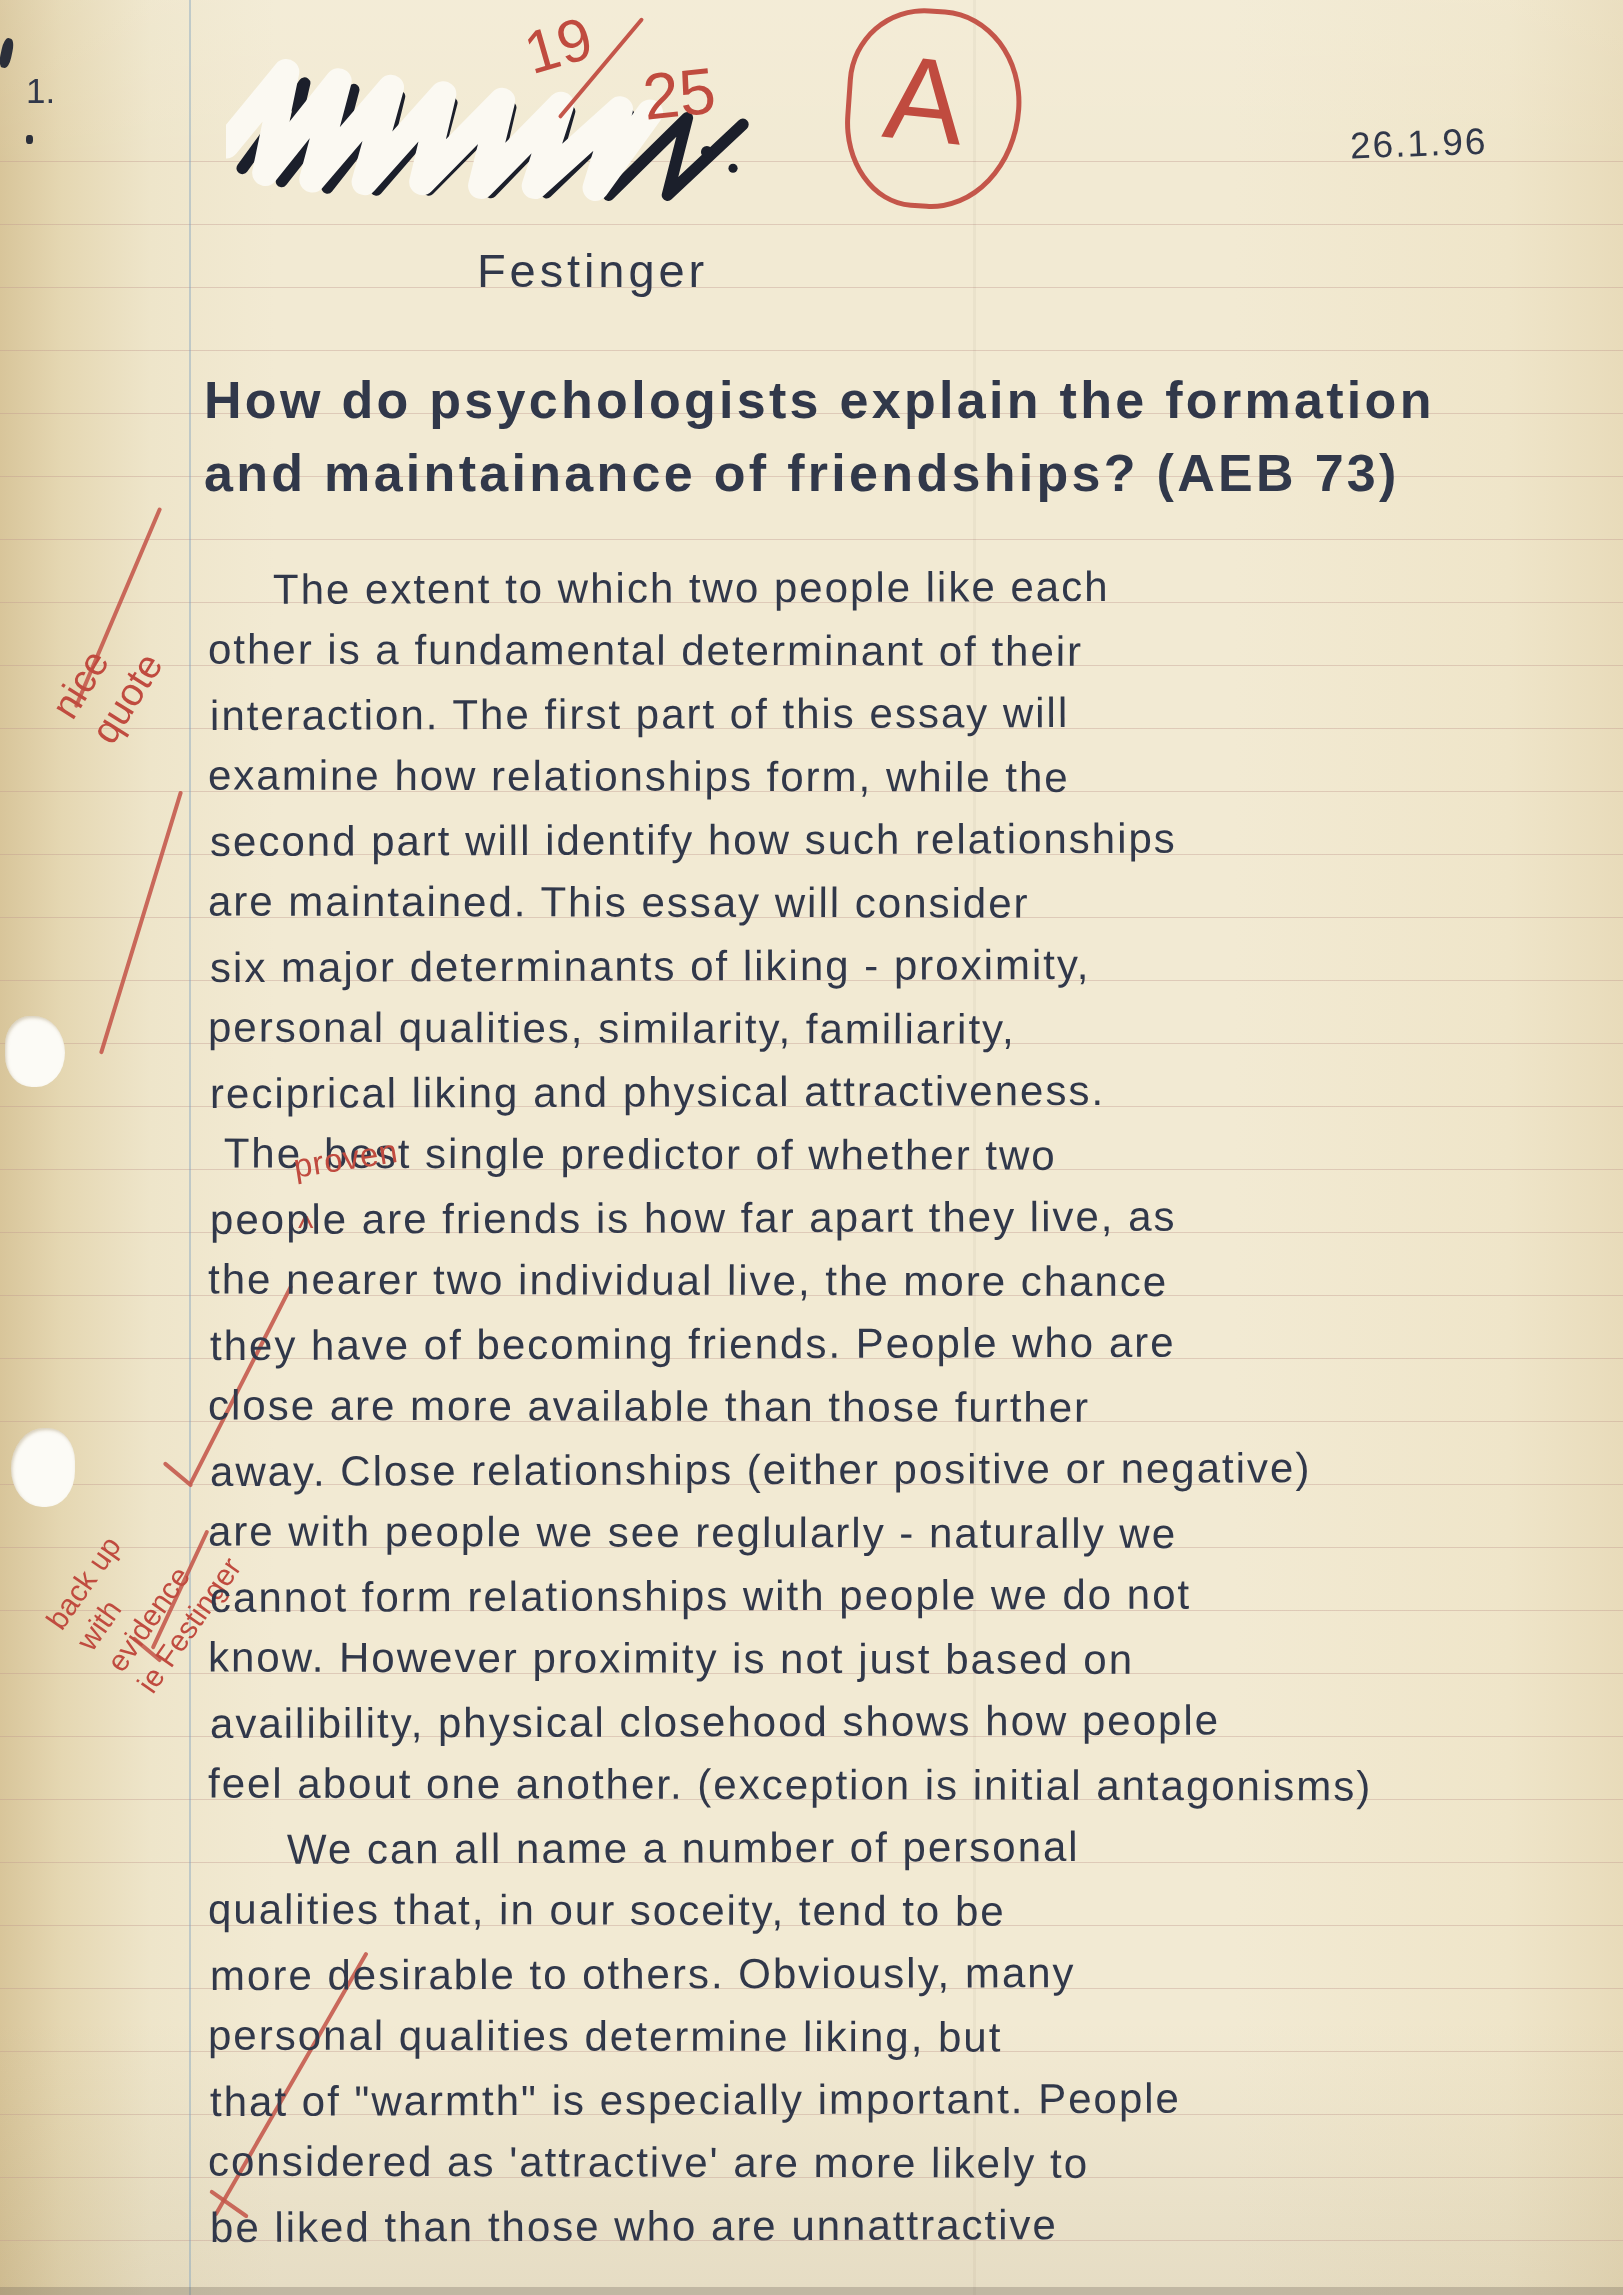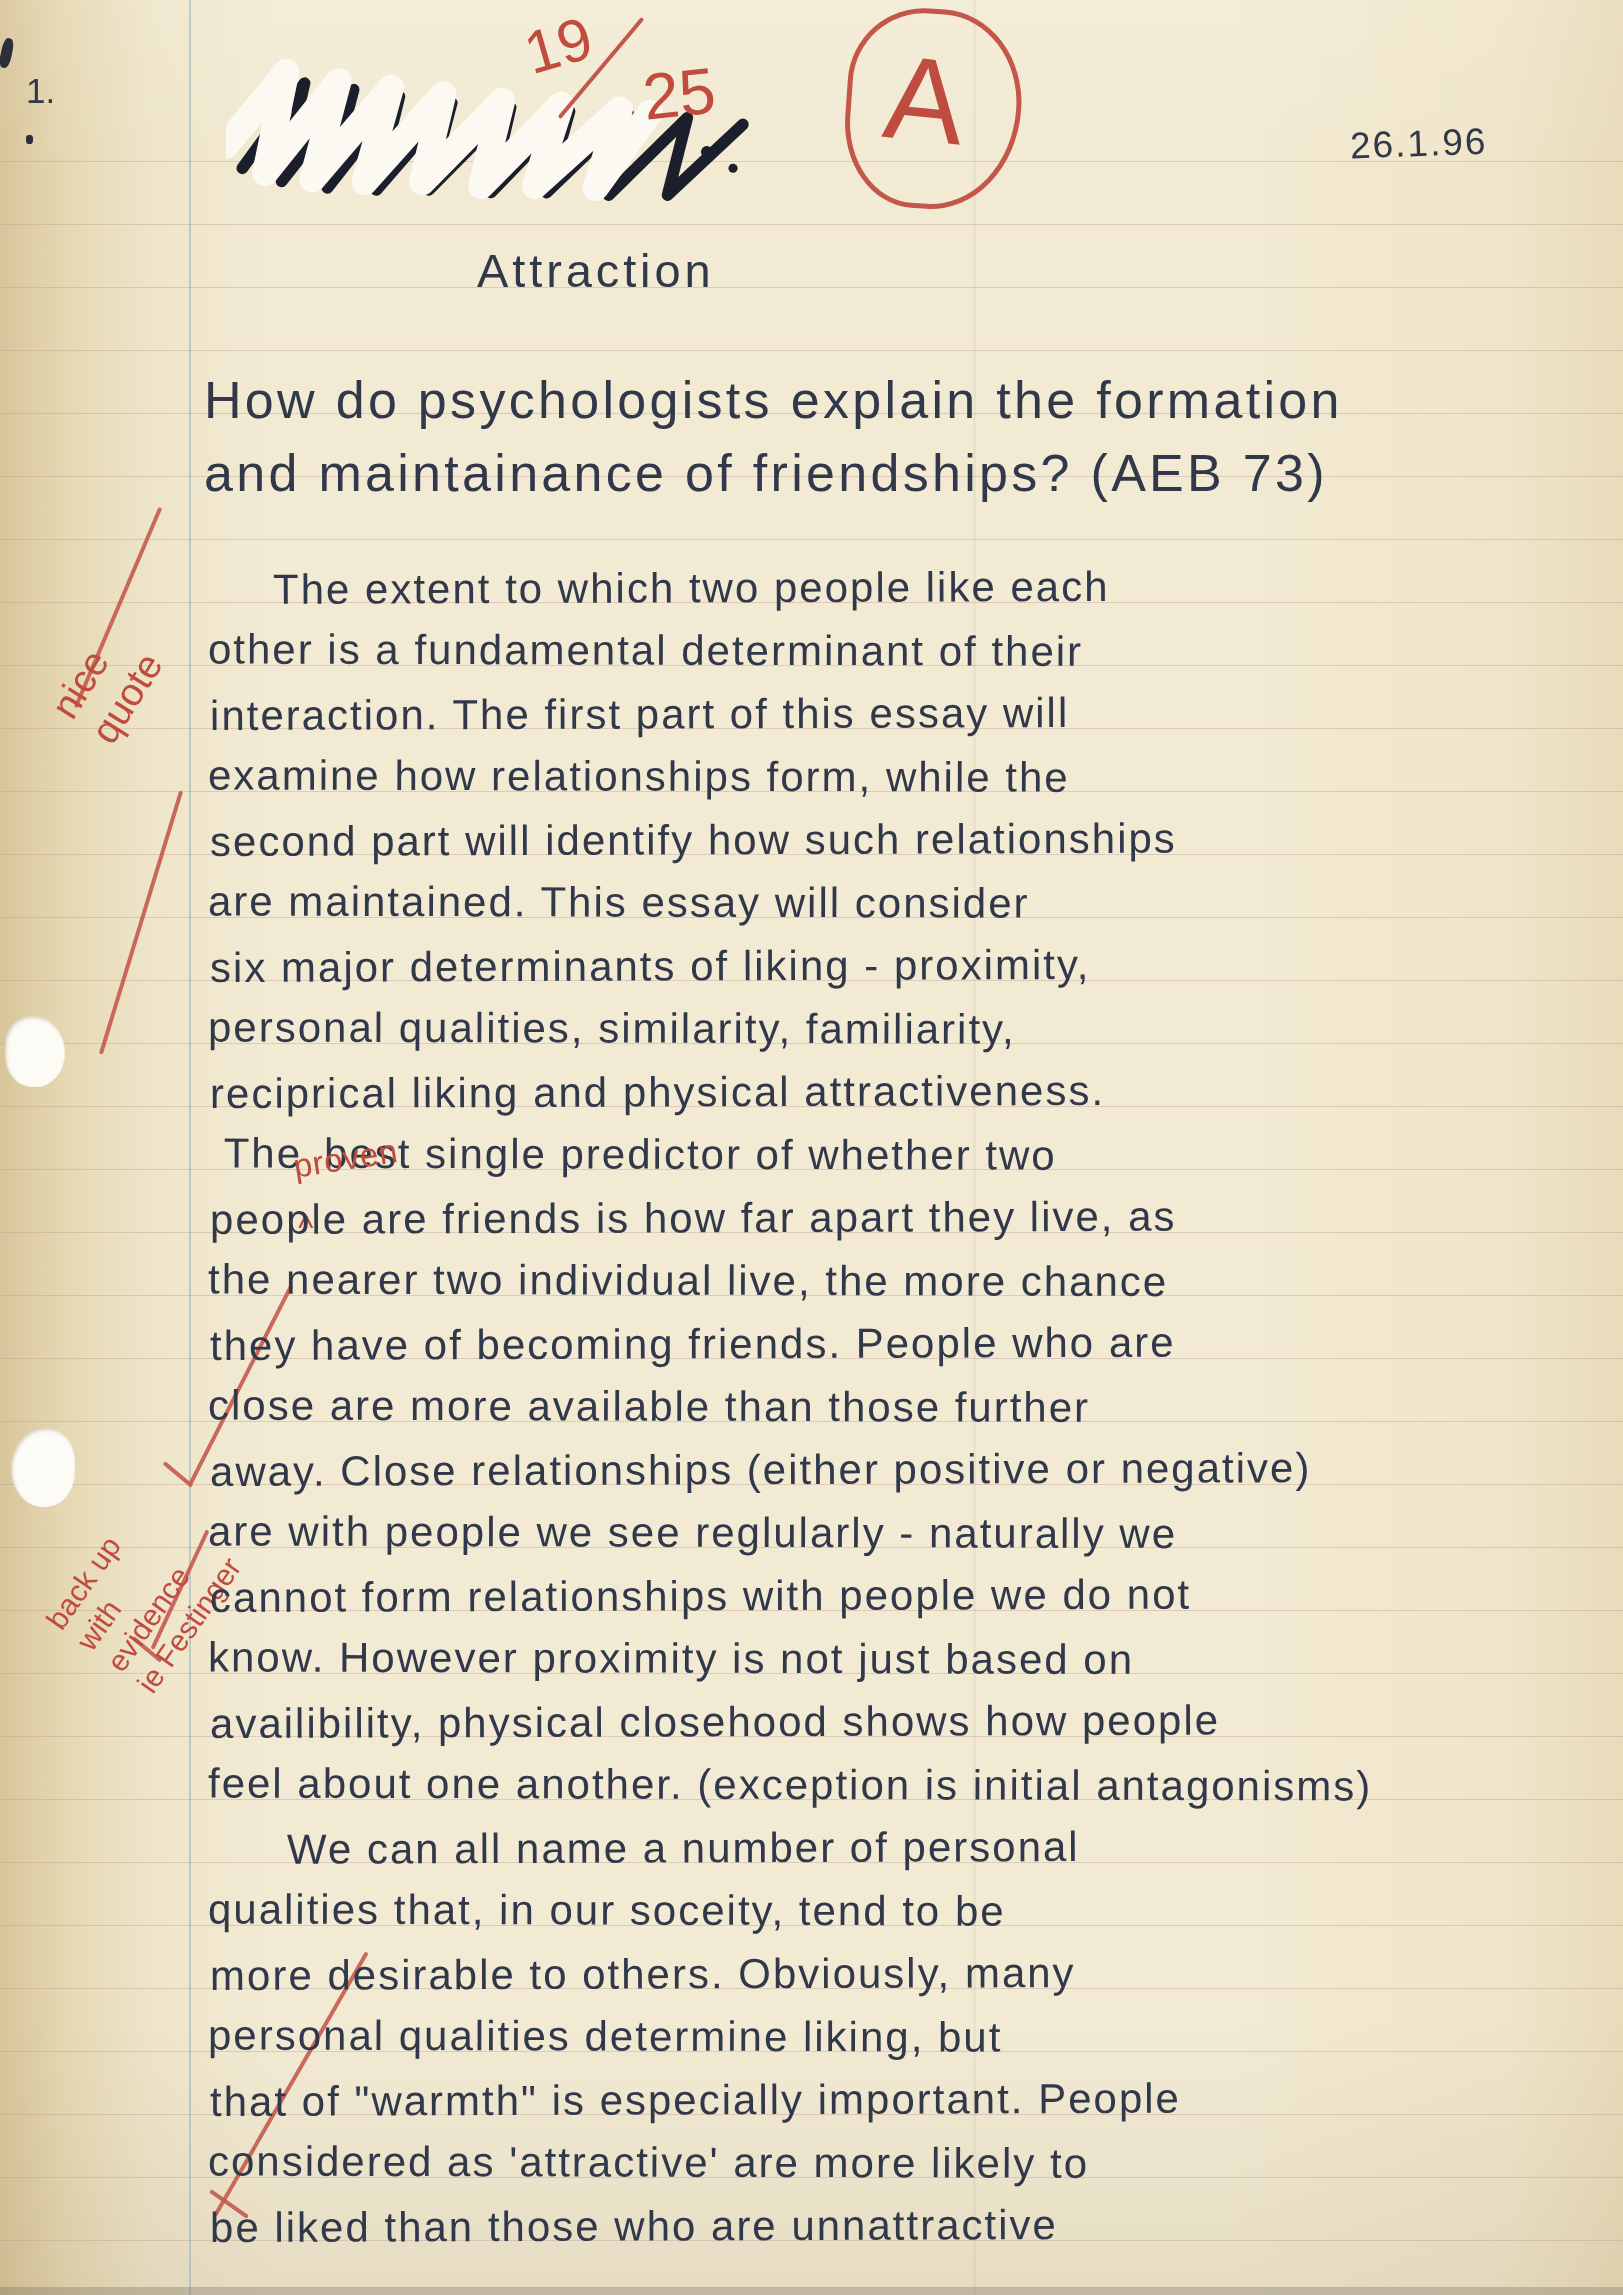--- a/index.html
+++ b/index.html
@@ -30,21 +30,21 @@
   .score-num{left:525px;top:10.5px;font-size:60px;transform:rotate(-16deg);}
   .score-den{left:643px;top:56px;font-size:65px;transform:rotate(-6deg);}
   .score-slash{position:absolute;left:599px;top:3.3px;width:3.9px;height:130px;background:#c4564a;border-radius:2.6px;transform:rotate(40deg);}
   .grade-circle{position:absolute;left:846px;top:9.2px;width:165px;height:190px;border:5.2px solid #c4564a;border-radius:48% 52% 55% 45% / 42% 52% 58% 48%;transform:rotate(4deg);}
   .grade-letter{left:885px;top:31px;font-size:119px;transform:rotate(6deg);}
 
   .scribble{position:absolute;left:226px;top:47px;}
 
   .title{left:477px;top:243px;font-size:47px;letter-spacing:3.9px;}
   .question{left:204px;top:364px;font-size:52px;letter-spacing:3.3px;line-height:73px;}
-  .question div{white-space:nowrap;}
+  .question div{white-space:nowrap;font-weight:bold;}
 
   .body-text{left:208px;top:556px;font-size:42px;letter-spacing:2px;line-height:63px;}
   .body-text .line{height:63px;white-space:nowrap;}
   .ind-para1{padding-left:63px;}
   .ind-para3{padding-left:77px;}
   .ind-para2{padding-left:15.7px;}
   .line:nth-child(odd){transform:translateX(2px) rotate(-0.2deg);}
   .line:nth-child(even){transform:rotate(0.15deg);}
 
   .insertion-wrap{position:relative;display:inline-block;width:22px;}
@@ -106,21 +106,21 @@
   <div>nice</div>
   <div>quote</div>
 </div>
 <div class="abs hand red note-backup">
   <div>back up</div>
   <div>with</div>
   <div>evidence</div>
   <div>ie Festinger</div>
 </div>
 
-<div class="abs hand title">Attraction</div>
+<div class="abs hand title">Festinger</div>
 
 <div class="abs hand question">
   <div>How do psychologists explain the formation</div>
   <div>and maintainance of friendships?  (AEB 73)</div>
 </div>
 
 <div class="abs hand body-text">
   <div class="line ind-para1">The extent to which two people like each</div>
   <div class="line">other is a fundamental determinant of their</div>
   <div class="line">interaction. The first part of this essay will</div>

